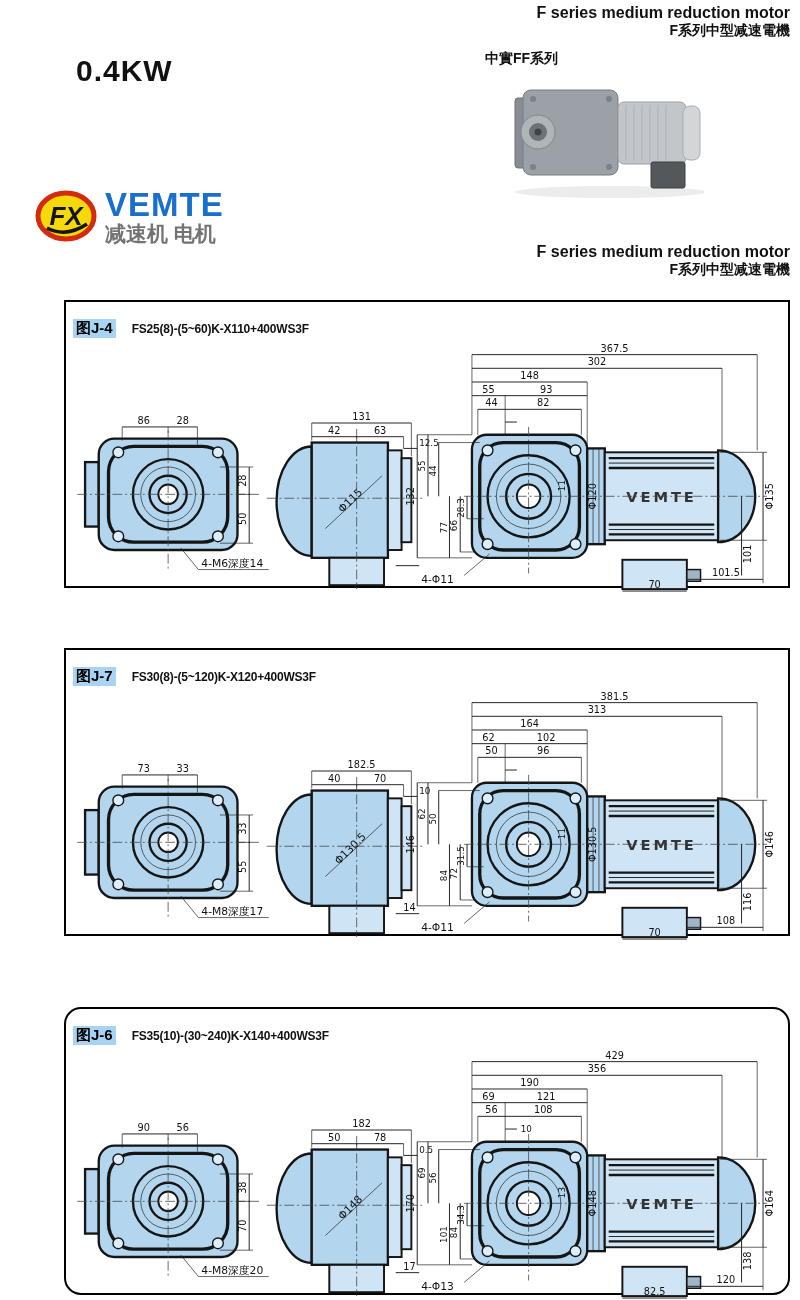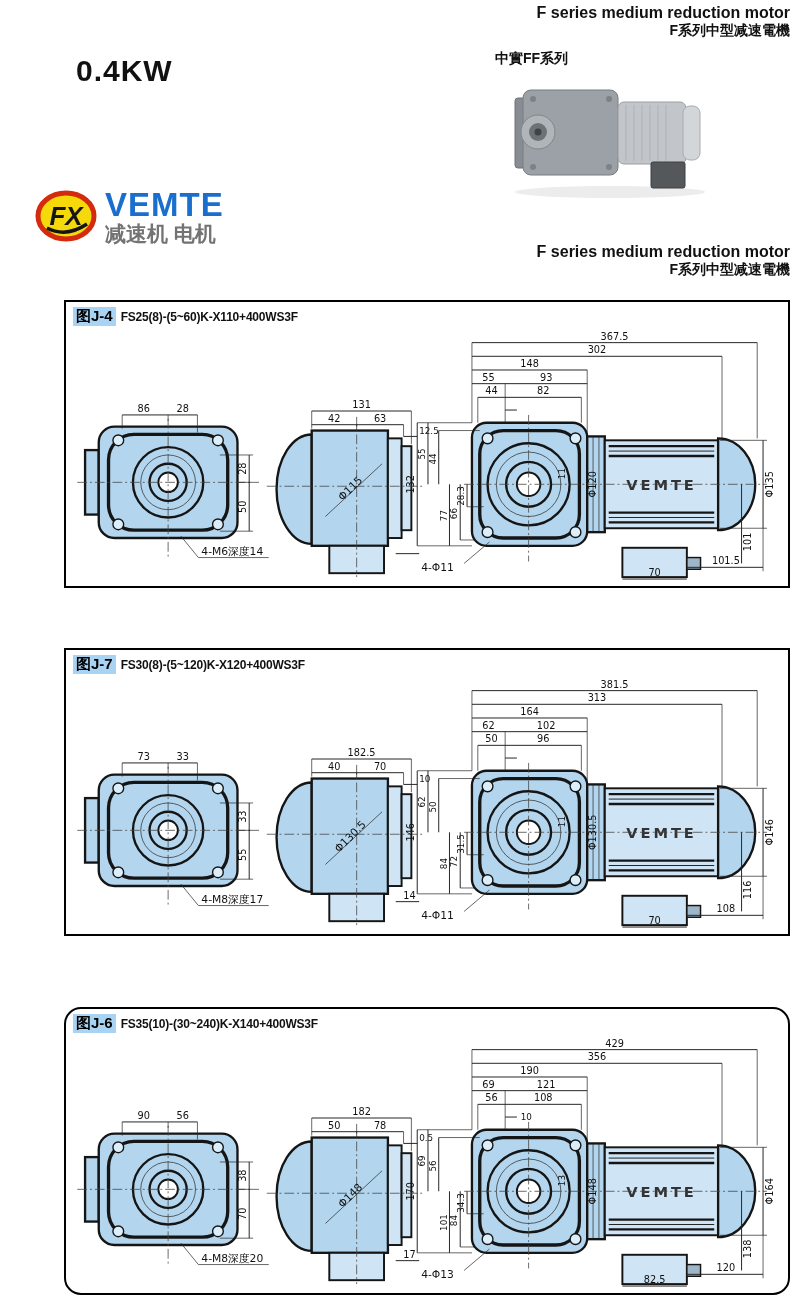--- a/index.html
+++ b/index.html
@@ -3,27 +3,27 @@
 <meta charset="utf-8">
 <style>
   html,body{margin:0;padding:0;}
   body{width:800px;height:1300px;position:relative;background:#fff;
        font-family:"Liberation Sans","DejaVu Sans",sans-serif;color:#111;overflow:hidden;}
   .abs{position:absolute;}
   .power{left:76px;top:38px;font-size:30px;font-weight:bold;letter-spacing:1px;margin-top:16px;}
   .hblock{right:10px;text-align:right;line-height:1.15;}
   .h-en{font-size:16px;font-weight:bold;}
   .h-cn{font-size:14px;font-weight:bold;}
-  .series{left:495px;top:50px;font-size:14px;font-weight:bold;}
+  .series{left:485px;top:50px;font-size:14px;font-weight:bold;}
   .logo{left:35px;top:188px;display:flex;align-items:center;gap:6px;}
   .logo-txt{line-height:1.0;}
   .brand{font-size:33px;font-weight:bold;color:#1a6fce;letter-spacing:1px;}
   .brand-sub{font-size:21px;font-weight:bold;color:#737373;margin-top:2px;}
   .panel{position:absolute;left:64px;width:726px;height:288px;border:2px solid #000;background:#fff;box-sizing:border-box;}
-  .ptitle{display:flex;align-items:center;gap:5px;padding:5px 0 1px 7px;}
+  .ptitle{display:flex;align-items:center;gap:16px;padding:5px 0 1px 7px;margin-top:12px;}
   .fig{background:#a9d3f2;font-weight:bold;font-size:15px;padding:0 3px;color:#000;}
   .ptxt{font-weight:bold;font-size:12px;letter-spacing:-0.2px;}
   svg{display:block;}
   
   .o2{fill:none;stroke:#151515;stroke-width:2.4;}
   .o3{fill:none;stroke:#151515;stroke-width:3.4;}
   .f1{fill:#b3d6ee;stroke:#151515;stroke-width:2.4;}
   .f2{fill:#cfe5f5;stroke:#151515;stroke-width:2;}
   .scr{fill:#dceef9;stroke:#151515;stroke-width:1.4;}
   .dim{stroke:#222;stroke-width:1;fill:none;}

